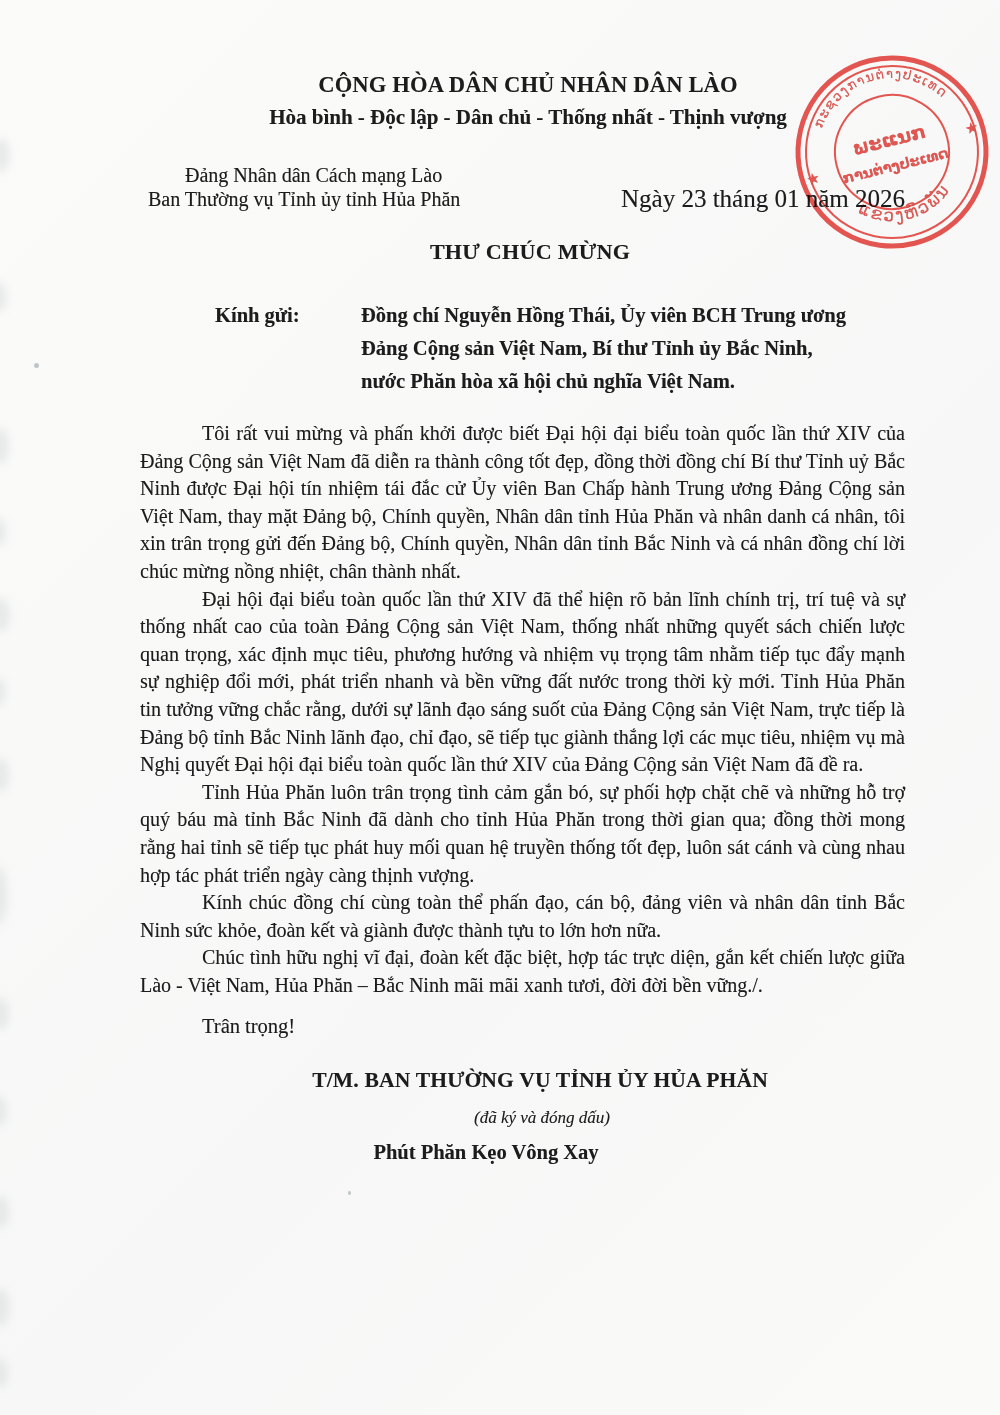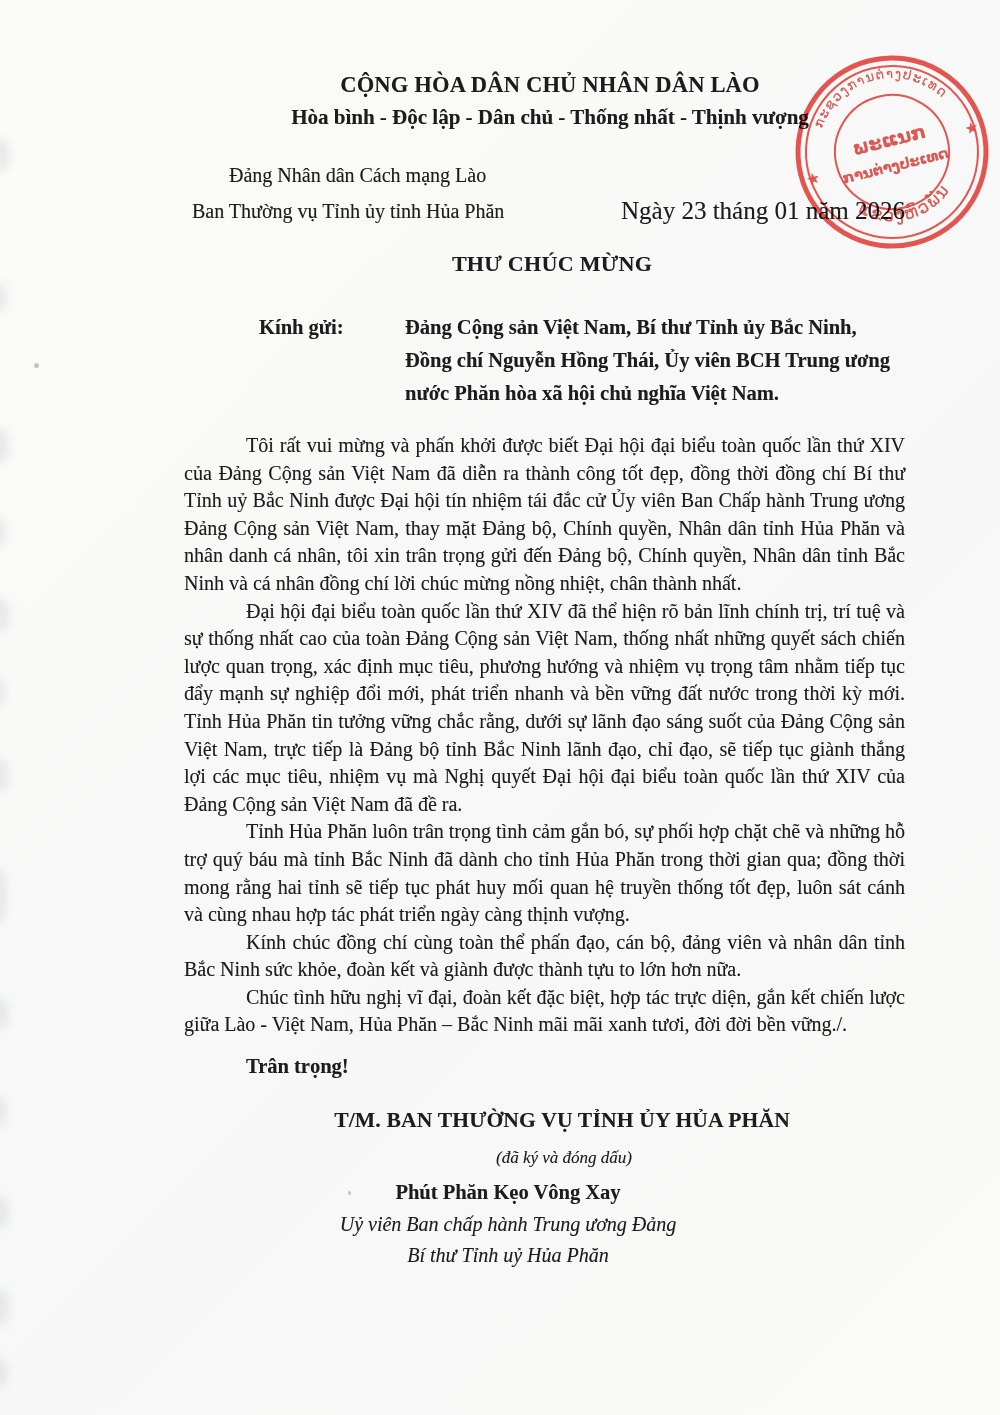--- a/index.html
+++ b/index.html
@@ -6,44 +6,43 @@
   body {
     width:1000px; height:1415px; overflow:hidden; position:relative;
     background:#ffffff;
     font-family:"Liberation Serif","DejaVu Serif",serif;
     color:#1c1c1c;
   }
   .page {
     position:absolute; inset:0;
     background:linear-gradient(135deg,#fbfbfa 0%,#f6f7f6 60%,#fafaf9 100%);
     text-shadow:0.25px 0.25px 0.4px rgba(25,25,25,.35);
-    padding-left:44px;
   }
 
   
   .letterhead-center { text-align:center; padding-top:72px; transform:translateX(28px); }
   .country-title { font-size:22.5px; font-weight:bold; letter-spacing:.2px; }
   .motto { font-size:21px; font-weight:bold; margin-top:7px; }
 
   .header-row { position:relative; margin:34px 95px 0 148px; font-size:20px; }
   .party-line { margin-left:37px; }
-  .committee-line { margin-top:13px; }
+  .committee-line { margin-top:1px; }
   .date-line { position:absolute; right:0px; bottom:-2px; font-size:25px;margin-top:20px; }
 
   .doc-title { text-align:center; font-weight:bold; font-size:22px; margin-top:28px; transform:translateX(30px); letter-spacing:.3px; }
 
   
   .salutation { margin:34px 95px 0 215px; font-weight:bold; font-size:20.5px; line-height:33px; display:flex;gap:28px; }
   .salutation-label { flex:0 0 118px; }
 
   
   .body-text { margin:22px 95px 0 140px;font-family:Liberation Serif, serif; }
   .body-text p { margin:0; font-size:20px; line-height:27.6px; text-align:justify; text-indent:62px; }
 
-  .regards { margin:16px 0 0 202px; font-weight:bold; font-size:20.5px; }
+  .regards { margin:16px 0 0 202px; font-weight:normal; font-size:20.5px; }
 
   
   .tm-line { text-align:center; font-weight:bold; font-size:21.5px; margin-top:30px; transform:translateX(40px); letter-spacing:.2px; }
   .signed-note { text-align:center; font-style:italic; font-size:17px; margin-top:15px; transform:translateX(42px); }
   .signer-name { text-align:center; font-weight:bold; font-size:20.5px; margin-top:13px; transform:translateX(-14px); }
   .signer-titles { margin-top:5px; }
   .signer-title { text-align:center; font-style:italic; font-size:20px; line-height:31px; transform:translateX(-14px); }
 
   
   .stamp { position:absolute; left:792px; top:52px; width:200px; height:200px;
@@ -69,43 +68,39 @@
     <div class="party-line">Đảng Nhân dân Cách mạng Lào</div>
     <div class="committee-line">Ban Thường vụ Tỉnh ủy tỉnh Hủa Phăn</div>
     <div class="date-line">Ngày 23 tháng 01 năm 2026</div>
   </div>
 
   <div class="doc-title">THƯ CHÚC MỪNG</div>
 
   <div class="salutation">
     <div class="salutation-label">Kính gửi:</div>
     <div class="addressee">
+      <div>Đồng chí Nguyễn Hồng Thái, Ủy viên BCH Trung ương</div>
       <div>Đảng Cộng sản Việt Nam, Bí thư Tỉnh ủy Bắc Ninh,</div>
-      <div>Đồng chí Nguyễn Hồng Thái, Ủy viên BCH Trung ương</div>
       <div>nước Phăn hòa xã hội chủ nghĩa Việt Nam.</div>
     </div>
   </div>
 
   <div class="body-text">
     <p>Tôi rất vui mừng và phấn khởi được biết Đại hội đại biểu toàn quốc lần thứ XIV của Đảng Cộng sản Việt Nam đã diễn ra thành công tốt đẹp, đồng thời đồng chí Bí thư Tỉnh uỷ Bắc Ninh được Đại hội tín nhiệm tái đắc cử Ủy viên Ban Chấp hành Trung ương Đảng Cộng sản Việt Nam, thay mặt Đảng bộ, Chính quyền, Nhân dân tỉnh Hủa Phăn và nhân danh cá nhân, tôi xin trân trọng gửi đến Đảng bộ, Chính quyền, Nhân dân tỉnh Bắc Ninh và cá nhân đồng chí lời chúc mừng nồng nhiệt, chân thành nhất.</p>
     <p>Đại hội đại biểu toàn quốc lần thứ XIV đã thể hiện rõ bản lĩnh chính trị, trí tuệ và sự thống nhất cao của toàn Đảng Cộng sản Việt Nam, thống nhất những quyết sách chiến lược quan trọng, xác định mục tiêu, phương hướng và nhiệm vụ trọng tâm nhằm tiếp tục đẩy mạnh sự nghiệp đổi mới, phát triển nhanh và bền vững đất nước trong thời kỳ mới. Tỉnh Hủa Phăn tin tưởng vững chắc rằng, dưới sự lãnh đạo sáng suốt của Đảng Cộng sản Việt Nam, trực tiếp là Đảng bộ tỉnh Bắc Ninh lãnh đạo, chỉ đạo, sẽ tiếp tục giành thắng lợi các mục tiêu, nhiệm vụ mà Nghị quyết Đại hội đại biểu toàn quốc lần thứ XIV của Đảng Cộng sản Việt Nam đã đề ra.</p>
     <p>Tỉnh Hủa Phăn luôn trân trọng tình cảm gắn bó, sự phối hợp chặt chẽ và những hỗ trợ quý báu mà tỉnh Bắc Ninh đã dành cho tỉnh Hủa Phăn trong thời gian qua; đồng thời mong rằng hai tỉnh sẽ tiếp tục phát huy mối quan hệ truyền thống tốt đẹp, luôn sát cánh và cùng nhau hợp tác phát triển ngày càng thịnh vượng.</p>
     <p>Kính chúc đồng chí cùng toàn thể phấn đạo, cán bộ, đảng viên và nhân dân tỉnh Bắc Ninh sức khỏe, đoàn kết và giành được thành tựu to lớn hơn nữa.</p>
     <p>Chúc tình hữu nghị vĩ đại, đoàn kết đặc biệt, hợp tác trực diện, gắn kết chiến lược giữa Lào - Việt Nam, Hủa Phăn – Bắc Ninh mãi mãi xanh tươi, đời đời bền vững./.</p>
   </div>
 
   <div class="regards">Trân trọng!</div>
 
   <div class="tm-line">T/M. BAN THƯỜNG VỤ TỈNH ỦY HỦA PHĂN</div>
   <div class="signed-note">(đã ký và đóng dấu)</div>
   <div class="signer-name">Phút Phăn Kẹo Vông Xay</div>
-  <div class="signer-titles">
-    <div class="signer-title">Uỷ viên Ban chấp hành Trung ương Đảng</div>
-    <div class="signer-title">Bí thư Tỉnh uỷ Hủa Phăn</div>
-  </div>
 
   <div class="stamp">
     <svg viewBox="0 0 200 200" xmlns="http://www.w3.org/2000/svg">
       <defs>
         <path id="arcTop" d="M 26,100 A 74,74 0 0 1 174,100"></path>
         <path id="arcBot" d="M 31,100 A 69,69 0 0 0 169,100"></path>
       </defs>
       <g transform="rotate(-14 100 100)" fill="none" stroke="#e8403a">
         <circle cx="100" cy="100" r="94" stroke-width="5"></circle>
         <circle cx="100" cy="100" r="86" stroke-width="2"></circle>

